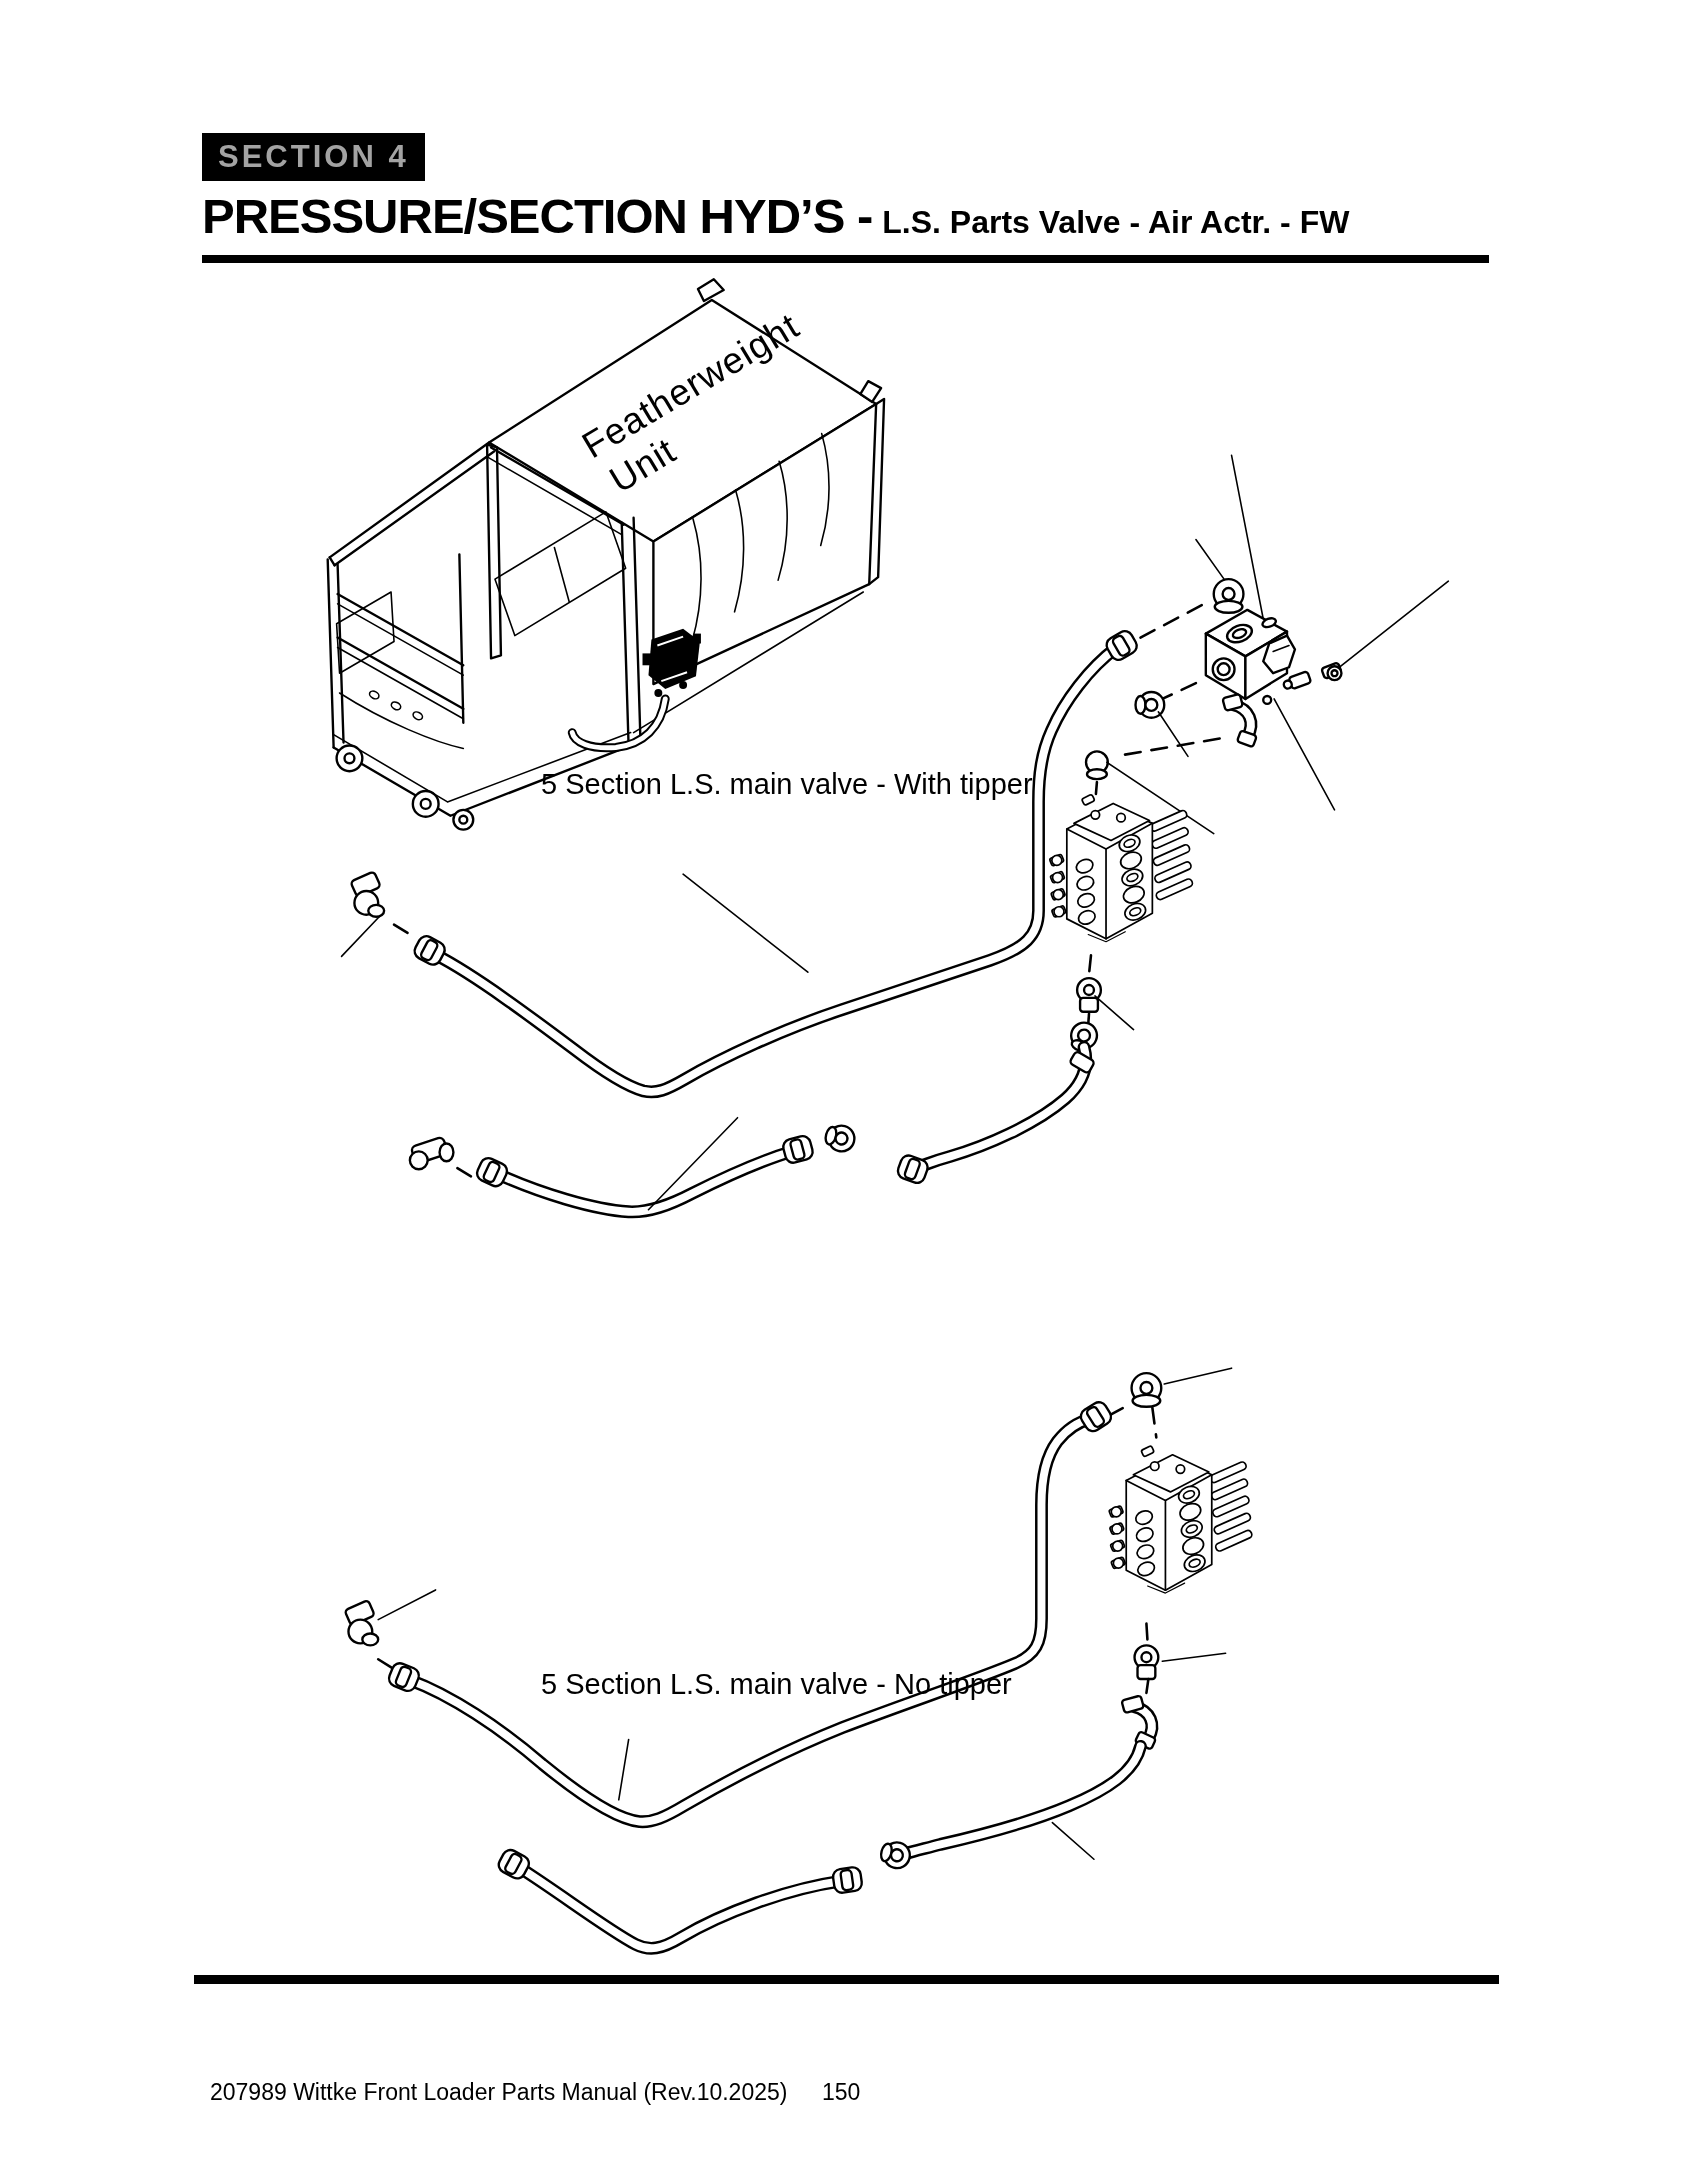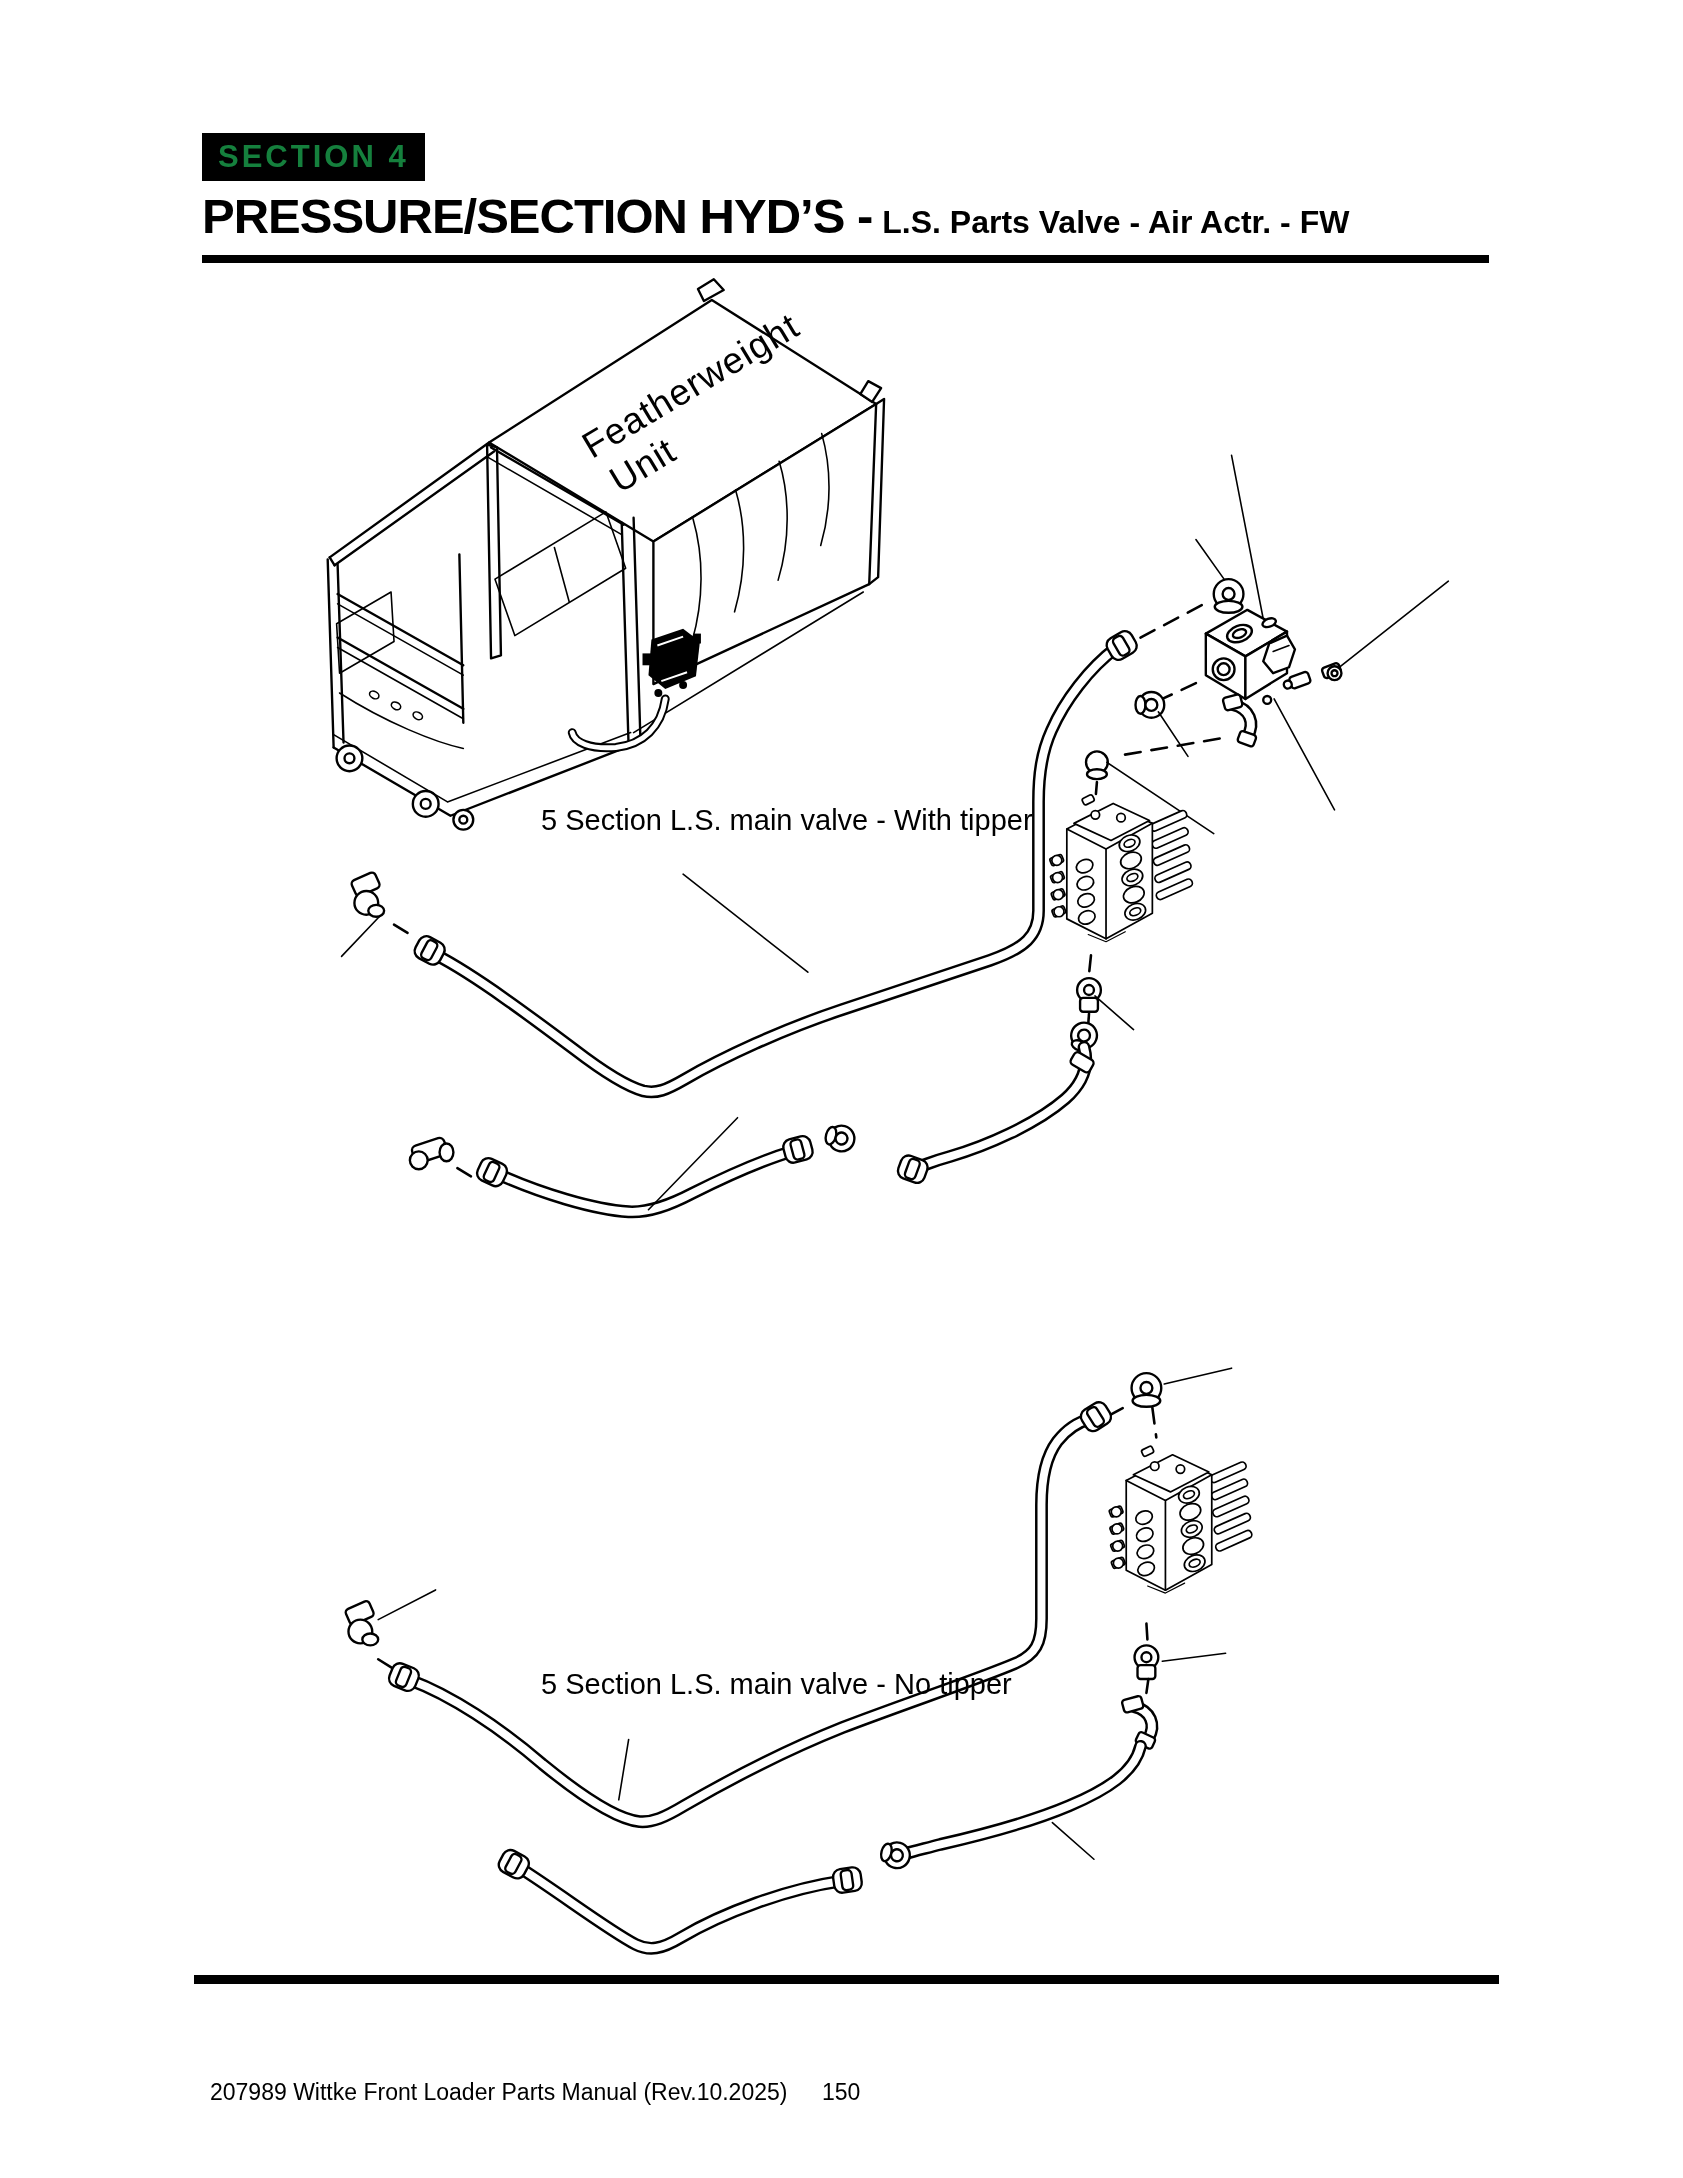--- a/index.html
+++ b/index.html
@@ -1,27 +1,27 @@
 <!DOCTYPE html>
 <html><head>
 <meta charset="utf-8">
 <style>
   html,body{margin:0;padding:0;background:#e8e8e8}
   .page{position:relative;width:1683px;height:2178px;background:#fff;
         font-family:"Liberation Sans",sans-serif;color:#000;overflow:hidden;margin:0 auto}
-  .section-badge{position:absolute;left:202px;top:133px;background:#000;color:#15803d;
+  .section-badge{position:absolute;left:202px;top:133px;background:#000;color:#a3a3a3;
         height:48px;line-height:48px;padding:0 16px;font-size:31px;font-weight:bold;letter-spacing:3px}
   .page-title{position:absolute;left:202px;top:188px;white-space:nowrap}
   .title-main{font-size:49px;font-weight:bold;letter-spacing:-1px}
   .title-sub{font-size:32px;font-weight:bold;margin-left:10px}
   .rule{position:absolute;background:#000}
   .top-rule{left:202px;top:255px;width:1287px;height:8px}
   .bottom-rule{left:194px;top:1975px;width:1305px;height:9px}
   .caption{position:absolute;font-size:29px;white-space:nowrap}
-  #cap1{left:541px;top:804px}
+  #cap1{left:541px;top:768px}
   #cap2{left:541px;top:1668px}
   .footer-text{position:absolute;font-size:23px;white-space:nowrap}
   #manual{left:210px;top:2079px}
   #pagenum{left:822px;top:2079px}
   svg.art{position:absolute;left:0;top:0}
   
   .wf{fill:#fff;stroke:#000;stroke-width:2.4;stroke-linejoin:round}
   .ln{fill:none;stroke:#000;stroke-width:2.4;stroke-linecap:round;stroke-linejoin:round}
   .lt{stroke-width:1.6}
   .dash{fill:none;stroke:#000;stroke-width:2.6;stroke-dasharray:16 11;stroke-linecap:round}

